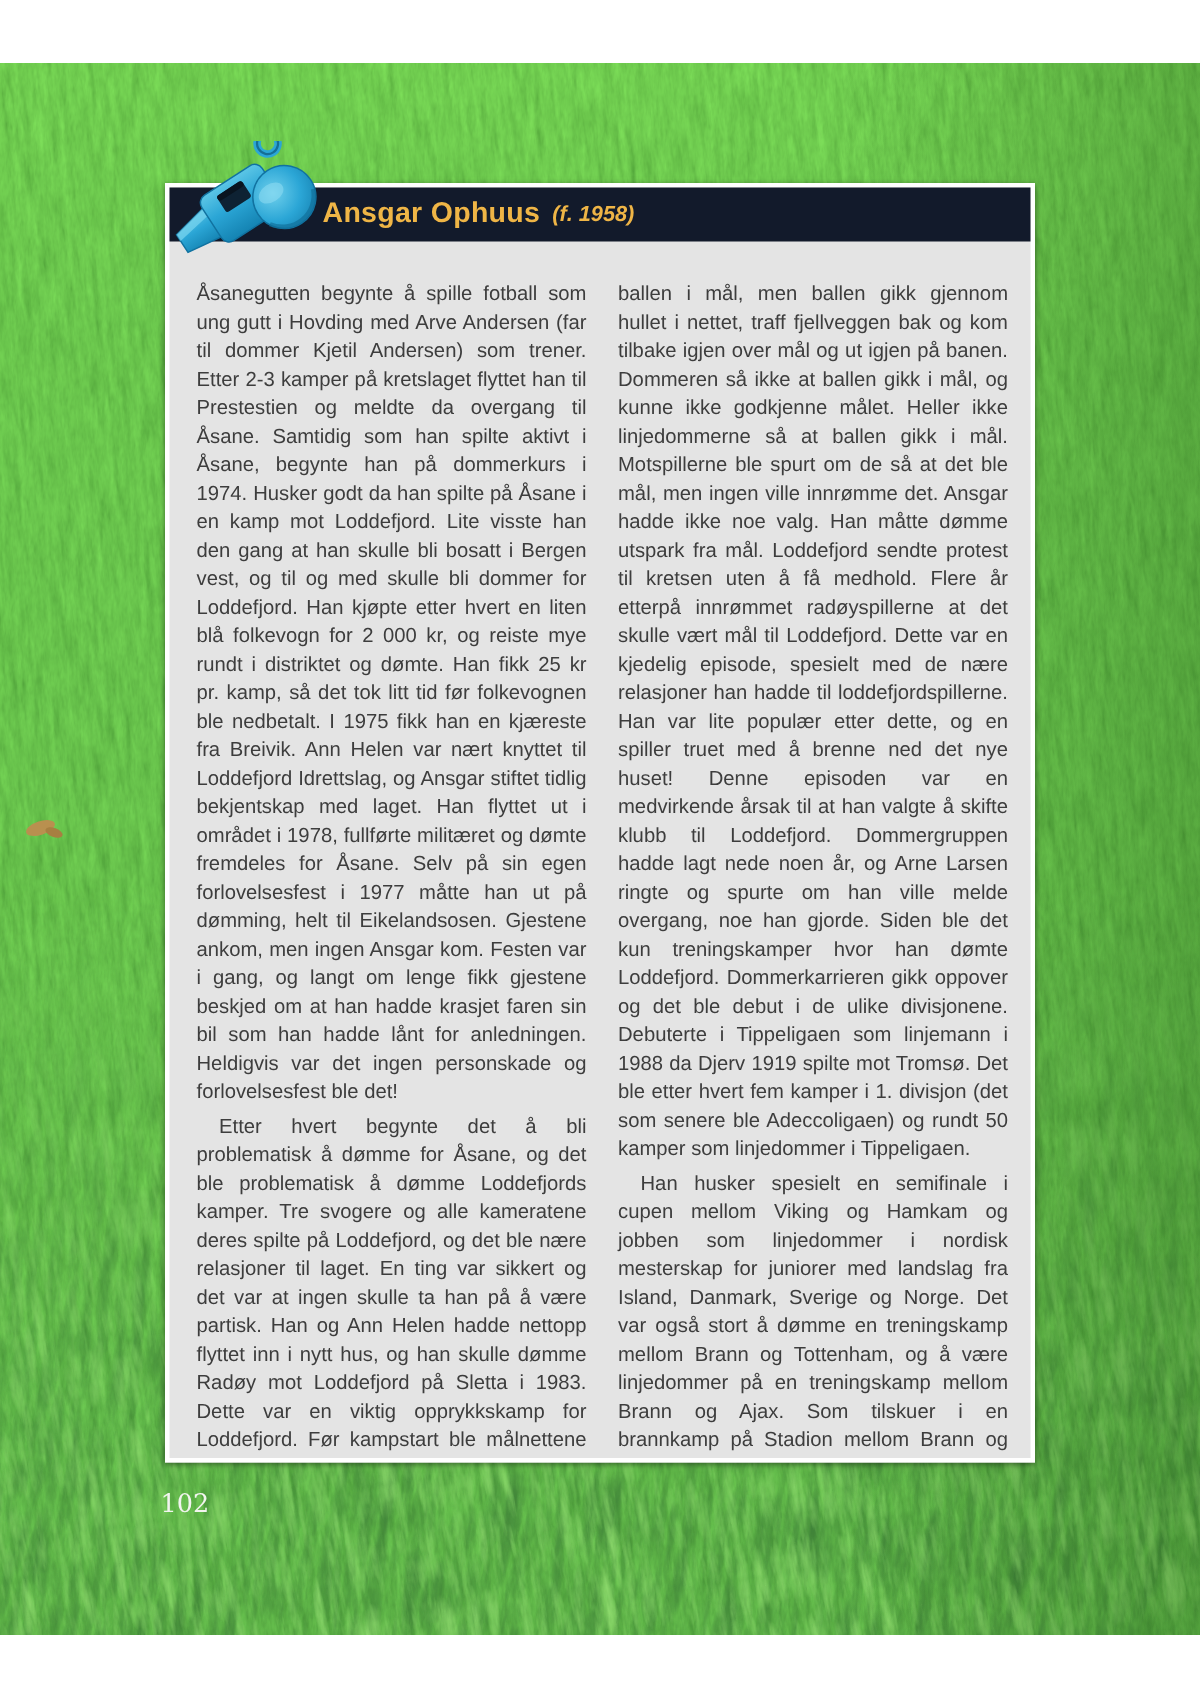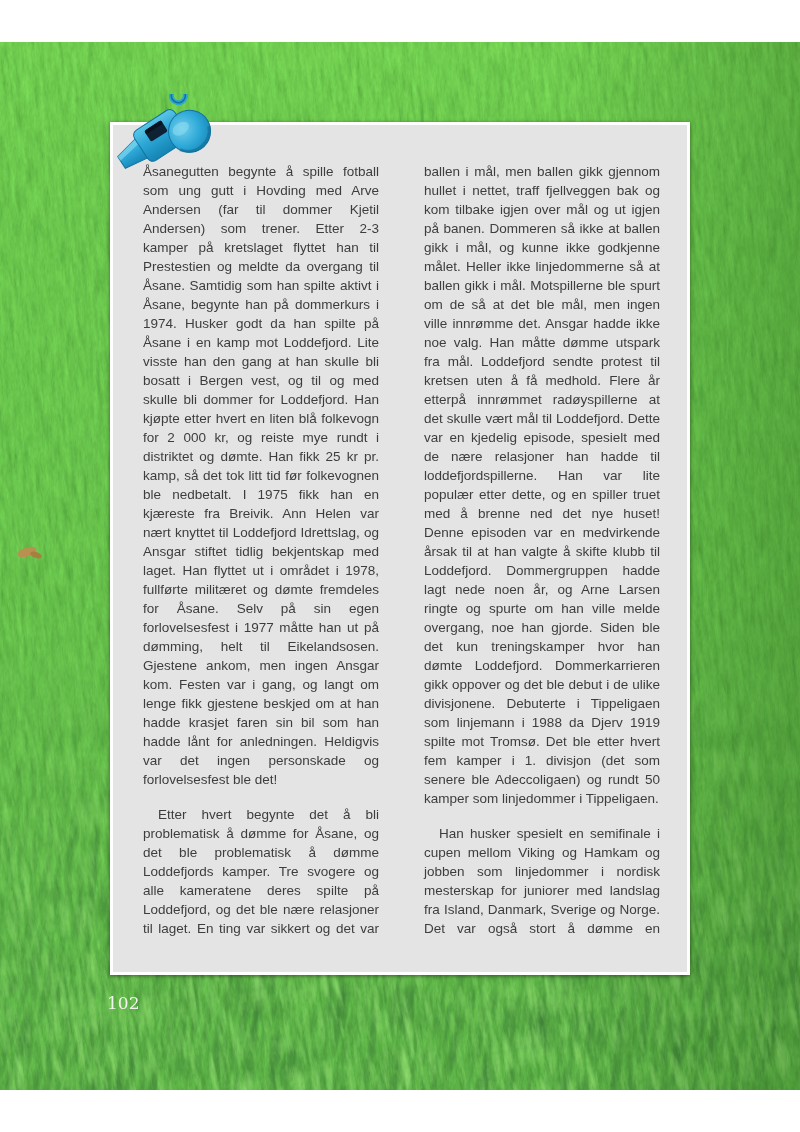--- a/index.html
+++ b/index.html
@@ -38,21 +38,21 @@
     display:flex;gap:13px;
     padding:21px 11px 24px 14px;
     height:calc(100% - 36px - 45px);
     overflow:hidden;
   }
   .col{
     flex:1;
     font-size:13.5px;line-height:19px;color:#3d3d3d;
     text-align:justify;
   }
-  .col p{margin:16px;}
+  .col p{margin:4px;}
   .col p.indent{text-indent:15px;}
   
   .whistle{
     position:absolute;left:112px;top:94px;width:104px;height:84px;z-index:5;
   }
   
   .page-number{
     position:absolute;left:107px;top:993px;z-index:4;
     color:#f2f4ef;font-family:"DejaVu Serif", serif;font-size:17px;text-align:center;
   }
@@ -122,20 +122,24 @@
         <rect x="-60" y="400" width="920" height="768" filter="url(#fBladeLight)"></rect>
       </g>
     </g>
     <rect x="0" y="0" width="800" height="1048" fill="url(#shadeRight)"></rect>
     <ellipse cx="27" cy="510" rx="10" ry="4.5" fill="#b9904f" transform="rotate(-18 27 510)"></ellipse>
     <ellipse cx="36" cy="513" rx="6" ry="3" fill="#a77f41" transform="rotate(20 36 513)"></ellipse>
   </svg>
 </div>
 
 <div class="content-box">
+  <div class="header-bar">
+    <span class="header-title">Ansgar Ophuus</span>
+    <span class="header-sub">(f. 1958)</span>
+  </div>
   <div class="article-body">
     <div class="col">
       <p>Åsanegutten begynte å spille fotball som ung gutt i Hovding med Arve Andersen (far til dommer Kjetil Andersen) som trener. Etter 2-3 kamper på kretslaget flyttet han til Prestestien og meldte da overgang til Åsane. Samtidig som han spilte aktivt i Åsane, begynte han på dommerkurs i 1974. Husker godt da han spilte på Åsane i en kamp mot Loddefjord. Lite visste han den gang at han skulle bli bosatt i Bergen vest, og til og med skulle bli dommer for Loddefjord. Han kjøpte etter hvert en liten blå folkevogn for 2 000 kr, og reiste mye rundt i distriktet og dømte. Han fikk 25 kr pr. kamp, så det tok litt tid før folkevognen ble nedbetalt. I 1975 fikk han en kjæreste fra Breivik. Ann Helen var nært knyttet til Loddefjord Idrettslag, og Ansgar stiftet tidlig bekjentskap med laget. Han flyttet ut i området i 1978, fullførte militæret og dømte fremdeles for Åsane. Selv på sin egen forlovelsesfest i 1977 måtte han ut på dømming, helt til Eikelandsosen. Gjestene ankom, men ingen Ansgar kom. Festen var i gang, og langt om lenge fikk gjestene beskjed om at han hadde krasjet faren sin bil som han hadde lånt for anledningen. Heldigvis var det ingen personskade og forlovelsesfest ble det!</p>
       <p class="indent">Etter hvert begynte det å bli problematisk å dømme for Åsane, og det ble problematisk å dømme Loddefjords kamper. Tre svogere og alle kameratene deres spilte på Loddefjord, og det ble nære relasjoner til laget. En ting var sikkert og det var at ingen skulle ta han på å være partisk. Han og Ann Helen hadde nettopp flyttet inn i nytt hus, og han skulle dømme Radøy mot Loddefjord på Sletta i 1983. Dette var en viktig opprykkskamp for Loddefjord. Før kampstart ble målnettene inspisert og funnet i orden. I pausen hadde noe klatret i nettet og det var blitt hull i nettet. Harald Instebø fra Loddefjord skjøt</p>
     </div>
     <div class="col">
       <p>ballen i mål, men ballen gikk gjennom hullet i nettet, traff fjellveggen bak og kom tilbake igjen over mål og ut igjen på banen. Dommeren så ikke at ballen gikk i mål, og kunne ikke godkjenne målet. Heller ikke linjedommerne så at ballen gikk i mål. Motspillerne ble spurt om de så at det ble mål, men ingen ville innrømme det. Ansgar hadde ikke noe valg. Han måtte dømme utspark fra mål. Loddefjord sendte protest til kretsen uten å få medhold. Flere år etterpå innrømmet radøyspillerne at det skulle vært mål til Loddefjord. Dette var en kjedelig episode, spesielt med de nære relasjoner han hadde til loddefjordspillerne. Han var lite populær etter dette, og en spiller truet med å brenne ned det nye huset! Denne episoden var en medvirkende årsak til at han valgte å skifte klubb til Loddefjord. Dommergruppen hadde lagt nede noen år, og Arne Larsen ringte og spurte om han ville melde overgang, noe han gjorde. Siden ble det kun treningskamper hvor han dømte Loddefjord. Dommerkarrieren gikk oppover og det ble debut i de ulike divisjonene. Debuterte i Tippeligaen som linjemann i 1988 da Djerv 1919 spilte mot Tromsø. Det ble etter hvert fem kamper i 1. divisjon (det som senere ble Adeccoligaen) og rundt 50 kamper som linjedommer i Tippeligaen.</p>
       <p class="indent">Han husker spesielt en semifinale i cupen mellom Viking og Hamkam og jobben som linjedommer i nordisk mesterskap for juniorer med landslag fra Island, Danmark, Sverige og Norge. Det var også stort å dømme en treningskamp mellom Brann og Tottenham, og å være linjedommer på en treningskamp mellom Brann og Ajax. Som tilskuer i en brannkamp på Stadion mellom Brann og Stabæk ble han ropt opp over høytaleranlegget i pausen. Dommeren Rune Pedersen var blitt skadet, og kunne ikke fullføre kam-</p>
     </div>
   </div>

